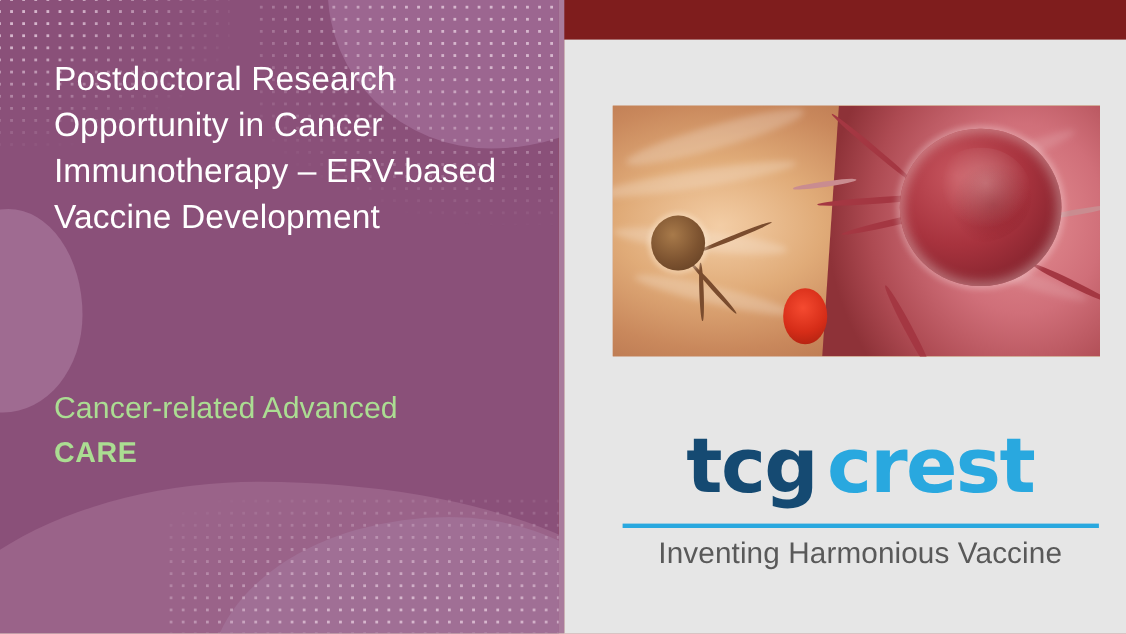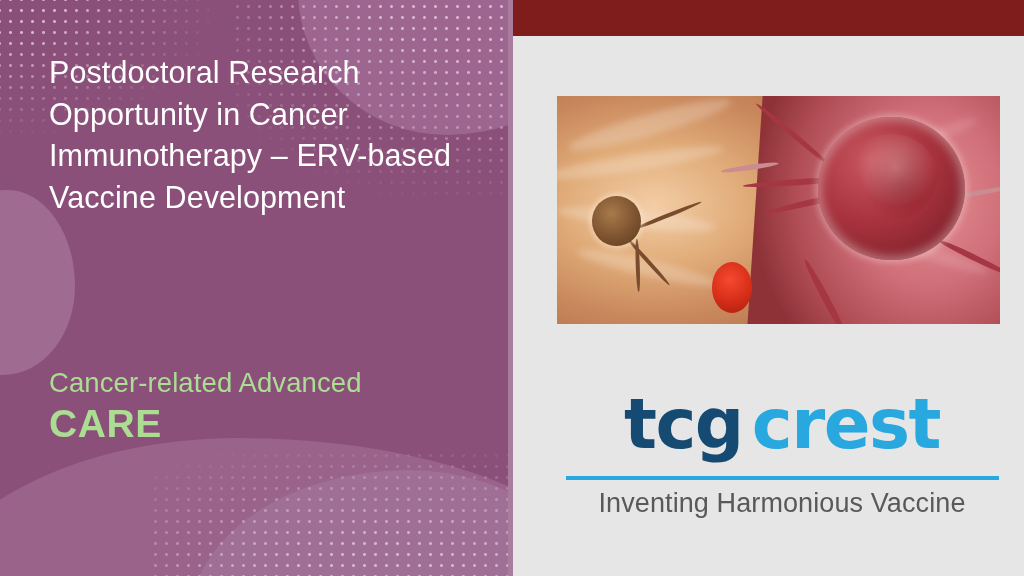--- a/index.html
+++ b/index.html
@@ -113,25 +113,24 @@
     left: 49px;
     top: 352px;
     width: 440px;
   }
   #care-line1, #care-line2 {
     color: #abdd92;
     font-size: 27.5px;
     line-height: 37px;
     font-weight: 400;
     letter-spacing: 0.1px;
-    margin-top: 12px;
   }
   #care-acronym {
     color: #abdd92;
-    font-size: 39px;
+    font-size: 26px;
     line-height: 47px;
     font-weight: 700;
     letter-spacing: 0.6px;
     margin-top: -1px;
   }
 
   
   #right-panel {
     position: absolute;
     left: 513px; top: 0;

